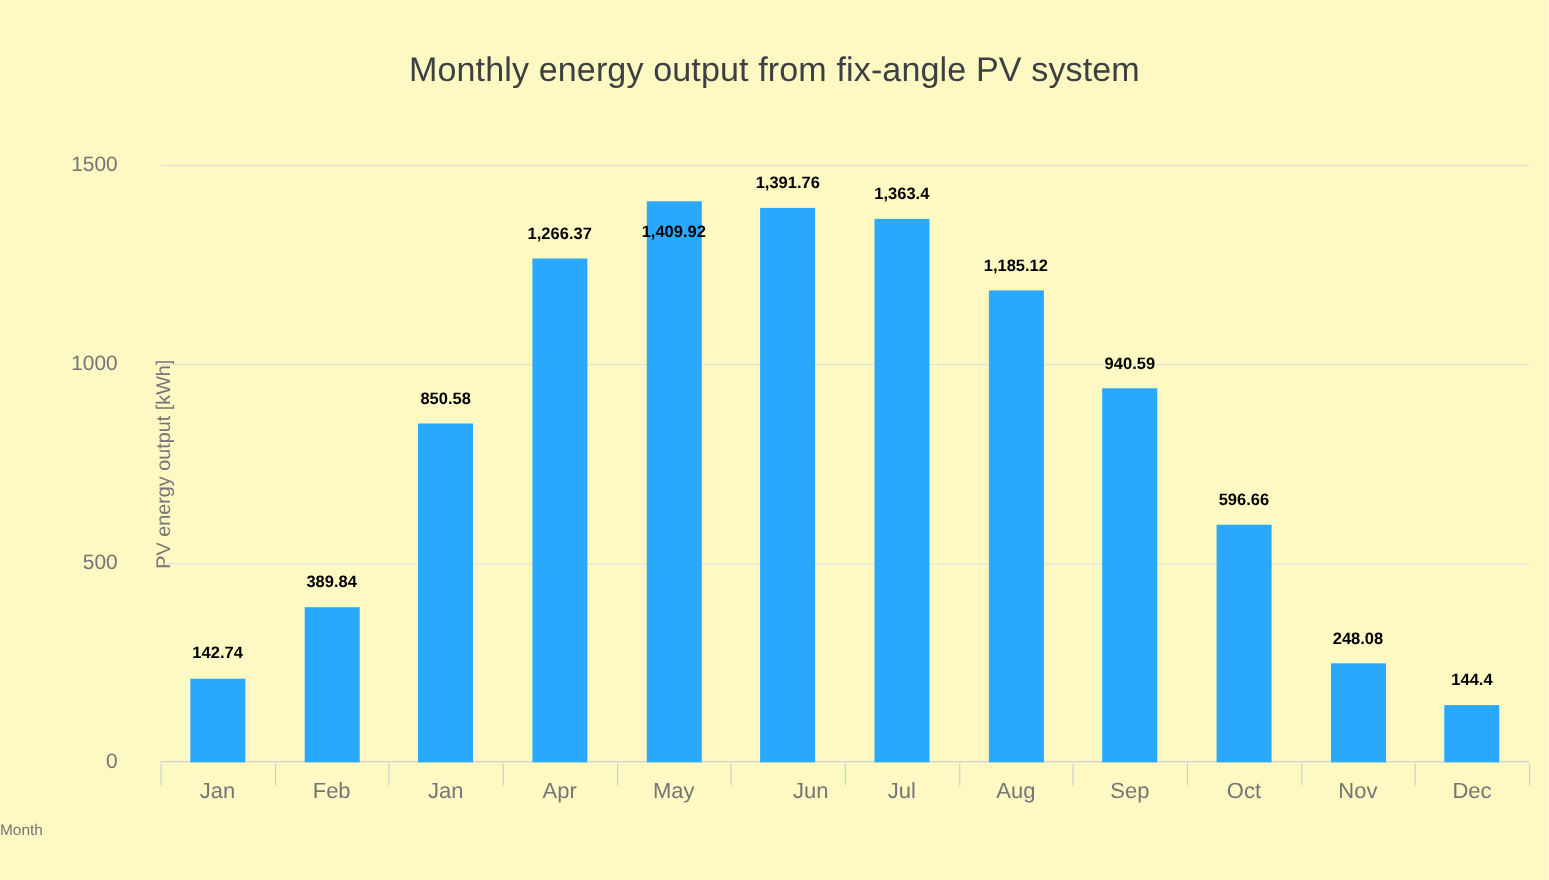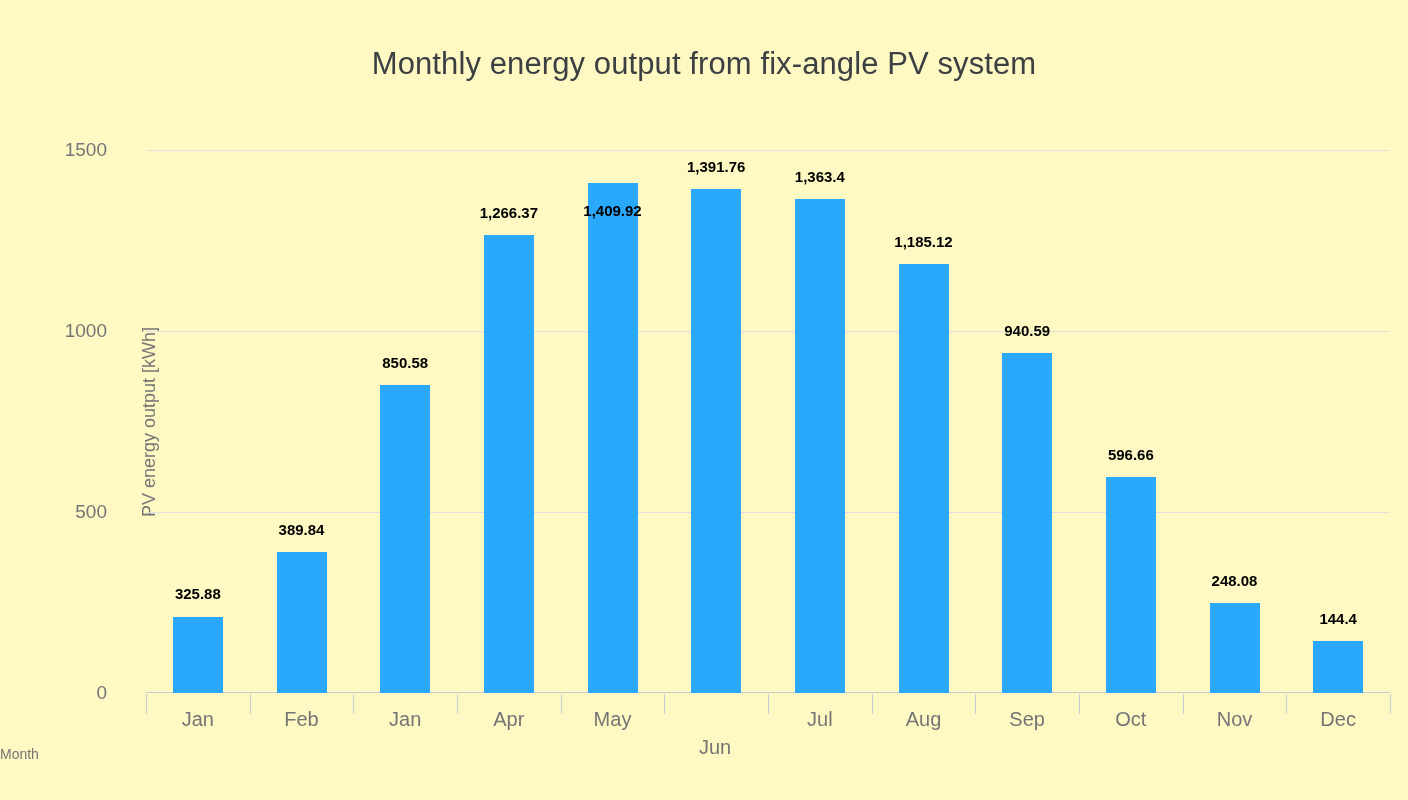--- a/index.html
+++ b/index.html
@@ -164,38 +164,38 @@
       <div class="bar" title="Jul: 1,363.4" style="left: 648.833px; height: 493.551px; background: rgb(41, 168, 252);"></div>
       <div class="bar" title="Aug: 1,185.12" style="left: 752.5px; height: 429.013px; background: rgb(41, 168, 252);"></div>
       <div class="bar" title="Sep: 940.59" style="left: 856.167px; height: 340.494px; background: rgb(41, 168, 252);"></div>
       <div class="bar" title="Oct: 596.66" style="left: 959.833px; height: 215.991px; background: rgb(41, 168, 252);"></div>
       <div class="bar" title="Nov: 248.08" style="left: 1063.5px; height: 89.805px; background: rgb(41, 168, 252);"></div>
       <div class="bar" title="Dec: 144.4" style="left: 1167.17px; height: 52.2728px; background: rgb(41, 168, 252);"></div>
     </div>
 
   <div class="x-axis-title">Month</div>
 
-<div class="bar-label" style="top: 585.488px; left: 117.833px;">325.88</div>
+<div class="bar-label" style="top: 585.488px; left: 117.833px;">142.74</div>
     <div class="x-tick-mark" style="left: 249.667px;"></div>
     <div class="x-tick-label" style="left: 117.833px;">Jan</div>
     <div class="bar-label" style="top: 520.878px; left: 221.5px;">389.84</div>
     <div class="x-tick-mark" style="left: 353.333px;"></div>
     <div class="x-tick-label" style="left: 221.5px;">Feb</div>
     <div class="bar-label" style="top: 354.09px; left: 325.167px;">850.58</div>
     <div class="x-tick-mark" style="left: 457px;"></div>
     <div class="x-tick-label" style="left: 325.167px;">Jan</div>
     <div class="bar-label" style="top: 203.574px; left: 428.833px;">1,266.37</div>
     <div class="x-tick-mark" style="left: 560.667px;"></div>
     <div class="x-tick-label" style="left: 428.833px;">Apr</div>
     <div class="bar-label" style="top: 202px; left: 532.5px;">1,409.92</div>
     <div class="x-tick-mark" style="left: 664.333px;"></div>
     <div class="x-tick-label" style="left: 532.5px;">May</div>
     <div class="bar-label" style="top: 158.183px; left: 636.167px;">1,391.76</div>
     <div class="x-tick-mark" style="left: 768px;"></div>
-    <div class="x-tick-label" style="left: 635px; margin-top: 28px;">Jun</div>
+    <div class="x-tick-label" style="left: 657px;">Jun</div>
     <div class="bar-label" style="top: 168.449px; left: 739.833px;">1,363.4</div>
     <div class="x-tick-mark" style="left: 871.667px;"></div>
     <div class="x-tick-label" style="left: 739.833px;">Jul</div>
     <div class="bar-label" style="top: 232.987px; left: 843.5px;">1,185.12</div>
     <div class="x-tick-mark" style="left: 975.333px;"></div>
     <div class="x-tick-label" style="left: 843.5px;">Aug</div>
     <div class="bar-label" style="top: 321.506px; left: 947.167px;">940.59</div>
     <div class="x-tick-mark" style="left: 1079px;"></div>
     <div class="x-tick-label" style="left: 947.167px;">Sep</div>
     <div class="bar-label" style="top: 446.009px; left: 1050.83px;">596.66</div>

